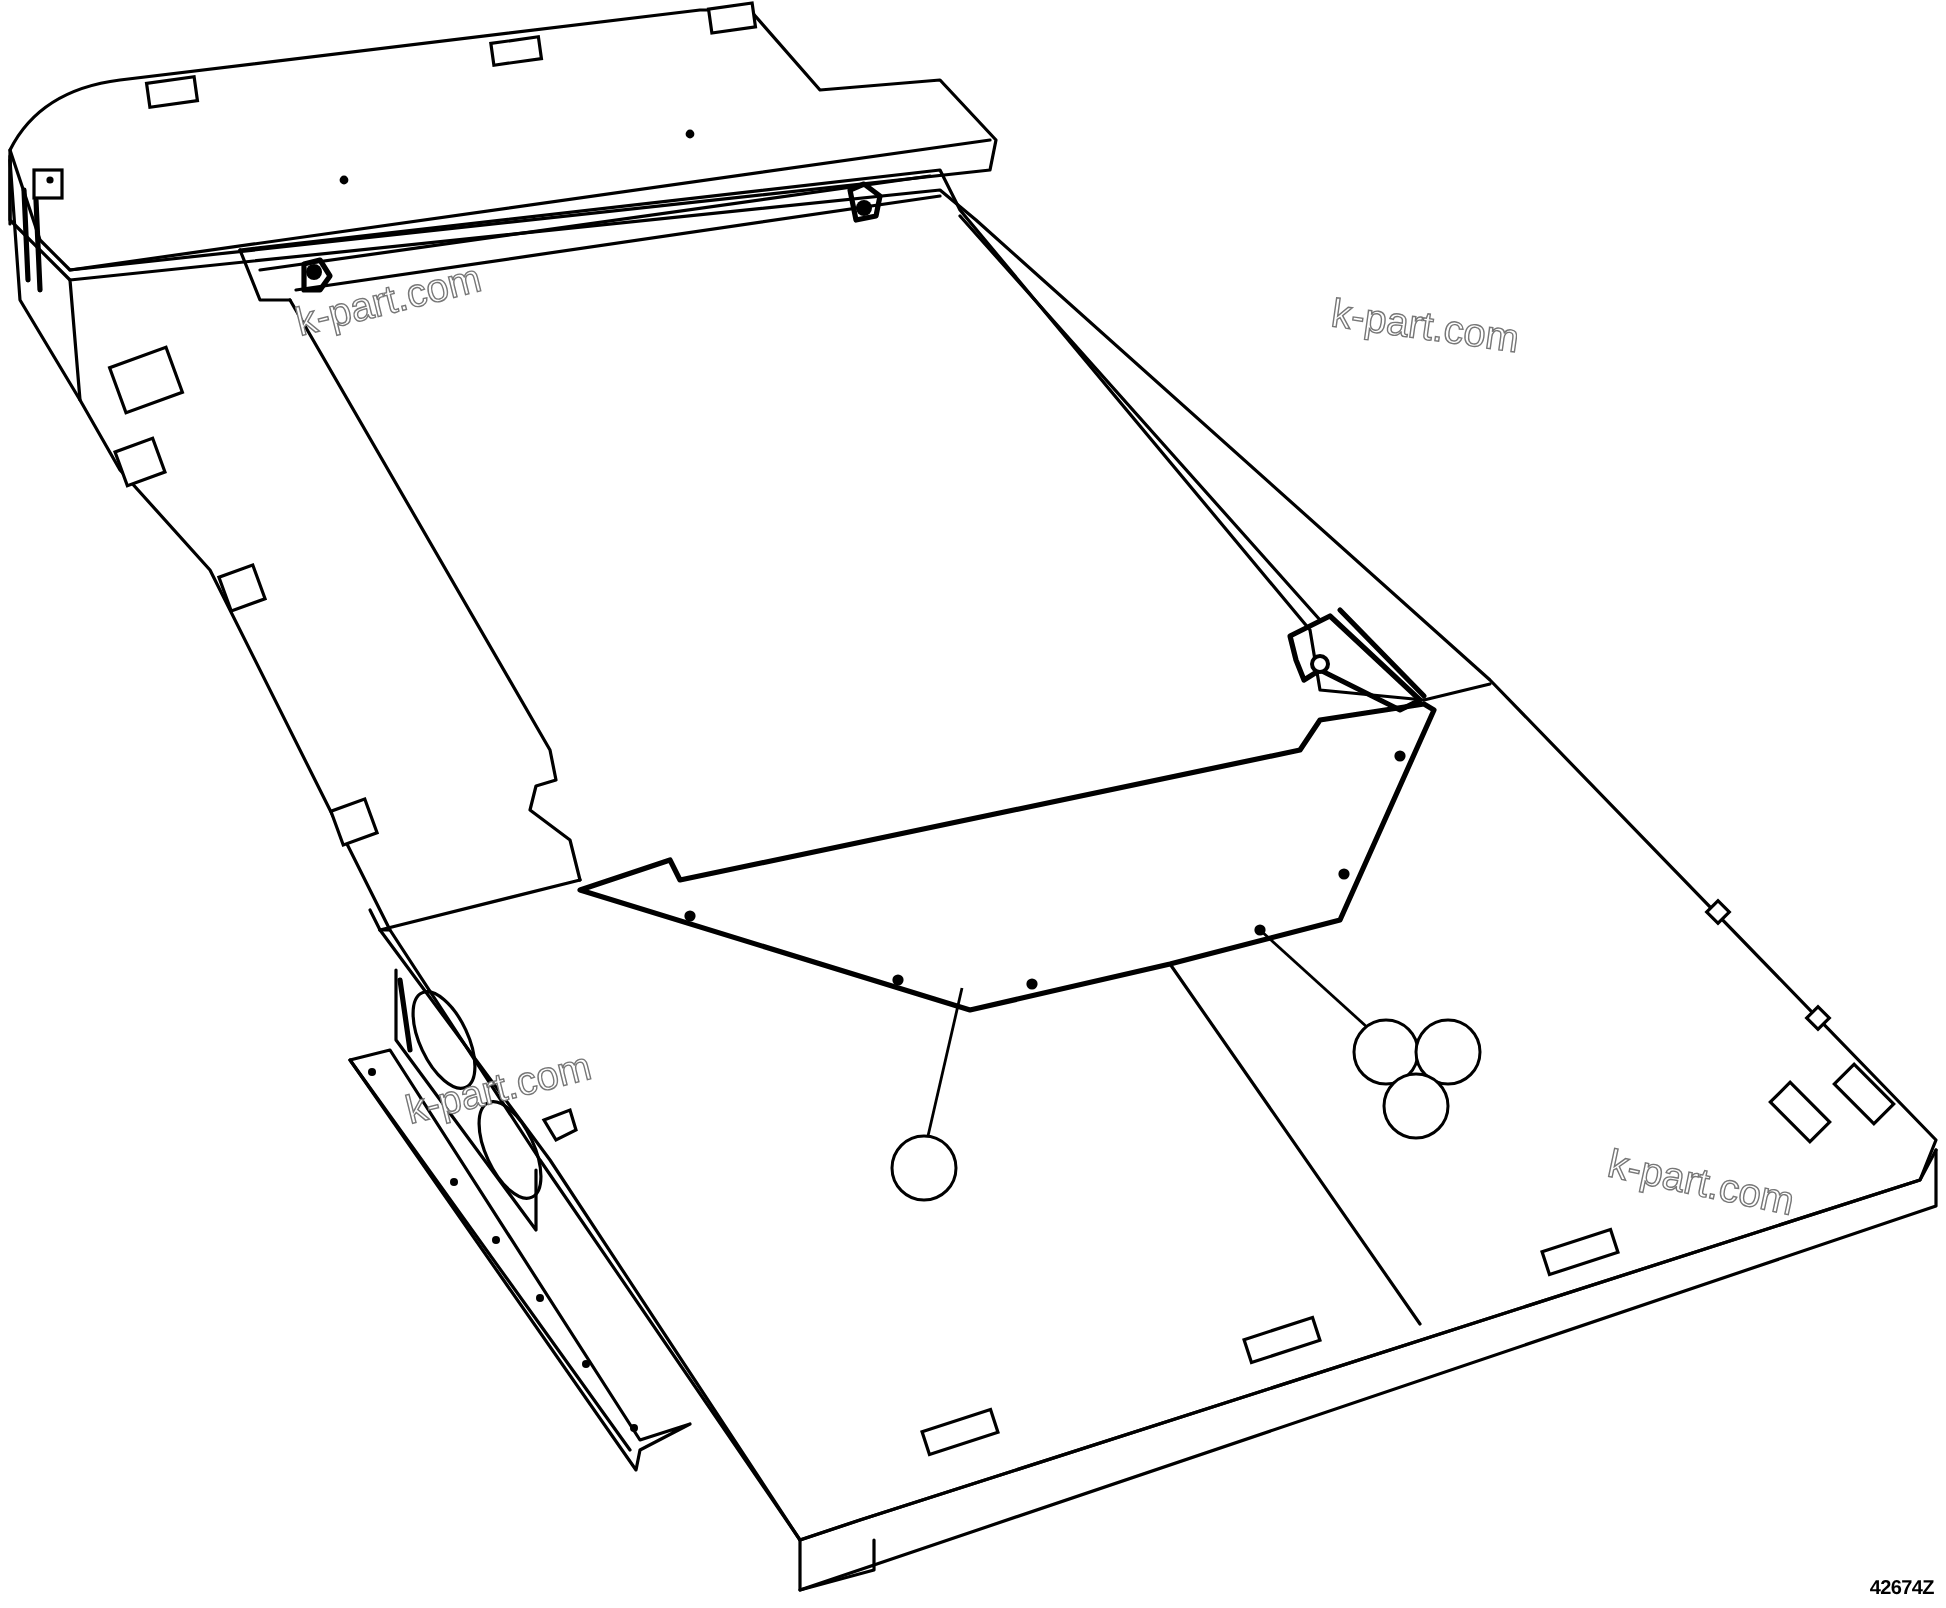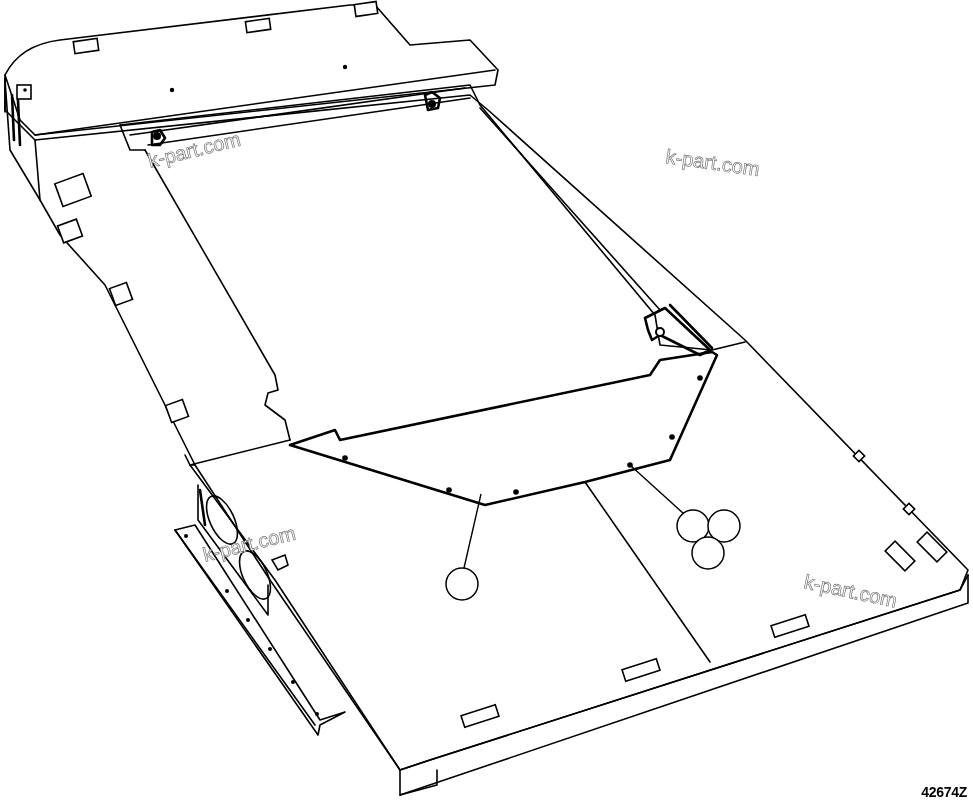--- a/index.html
+++ b/index.html
@@ -6,21 +6,21 @@
     body { width: 973px; height: 804px; position: relative; overflow: hidden; font-family: "Liberation Sans", sans-serif; }
     #diagram { position: absolute; left: 0; top: 0; width: 973px; height: 804px; }
     .ln { stroke: #000; fill: none; stroke-width: 1.6; stroke-linejoin: round; stroke-linecap: round; }
     .ln-thick { stroke: #000; fill: none; stroke-width: 2.6; stroke-linejoin: round; stroke-linecap: round; }
     .face { fill: #ffffff; stroke: #000; stroke-width: 1.6; stroke-linejoin: round; }
     .dot { fill: #000; }
     .balloon { fill: #fff; stroke: #000; stroke-width: 1.5; }
     .leader { stroke: #000; stroke-width: 1.4; fill: none; }
     .pad { fill: #fff; stroke: #000; stroke-width: 1.6; }
     .wm { font-family: "Liberation Sans", sans-serif; font-size: 20px; fill: #fff; stroke: #777; stroke-width: 0.7; }
-    .code { position: absolute; right: 6px; bottom: 4px; font-family: "Liberation Sans", sans-serif; font-size: 14px; font-weight: bold; color: #000; letter-spacing: -0.3px; }
+    .code { position: absolute; right: 6px; bottom: 4px; font-family: "Liberation Sans", sans-serif; font-size: 10px; font-weight: bold; color: #000; letter-spacing: -0.3px; }
   </style>
 </head>
 <body>
 
 <svg id="diagram" viewBox="0 0 973 804" xmlns="http://www.w3.org/2000/svg">
 
   <g>
 
     <path class="face" d="M35,140 L470,95 L488,110 L745,340 L968,570 L960,590 L430,760 L400,770 L270,580 L195,465 L105,285 L60,235 L40,200 Z"></path>
 

